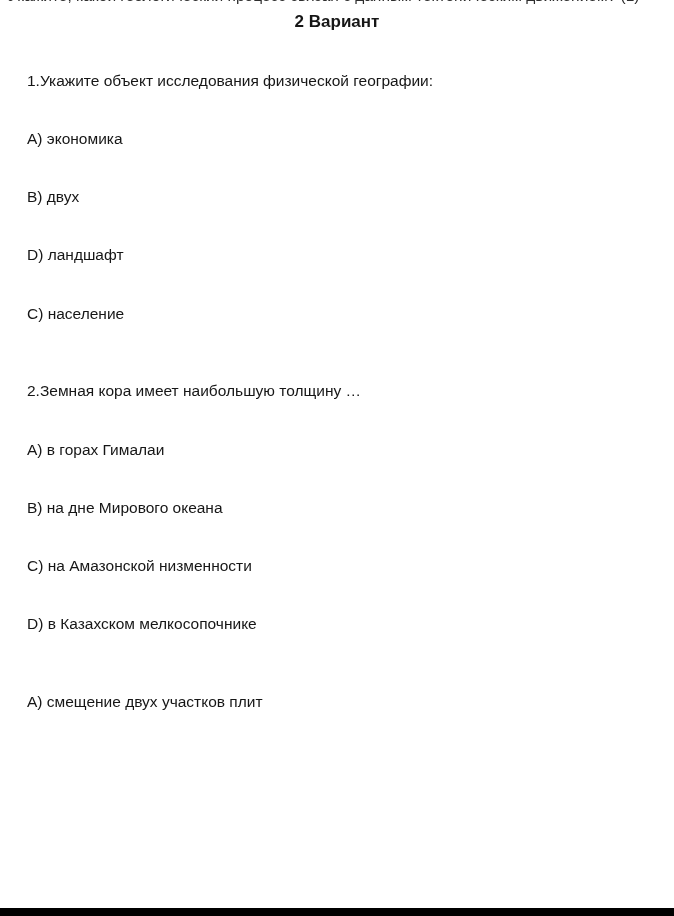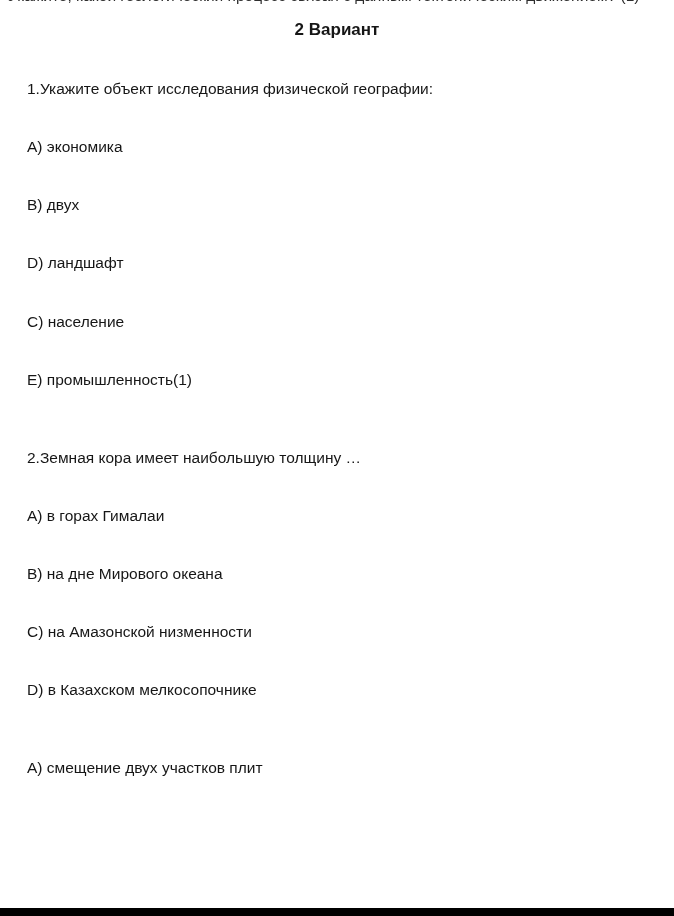--- a/index.html
+++ b/index.html
@@ -5,41 +5,40 @@
   html,body { margin:0; padding:0; }
   body {
     width:674px; height:916px; position:relative; overflow:hidden;
     background:#ffffff; color:#161616;
     font-family:"Liberation Sans", sans-serif;
   }
   .clipped-top {
     position:absolute; top:-14px; left:8px; width:660px;
     font-size:15.5px; line-height:19px; white-space:nowrap; color:#2e2e2e;
   }
-  .title { margin-top:20px; text-align:center; font-weight:bold; font-size:17px; line-height:20px; }
+  .title { margin-top:12px; text-align:center; font-weight:bold; font-size:17px; line-height:20px; }
   .content { padding-left:27px; padding-right:20px; font-size:15.5px; line-height:19.4px; white-space:pre-wrap; }
   .q-title { font-weight:normal; }
   .q3-title { max-width:580px; }
   .line { min-height:19.4px; }
   .bottom-bar { position:absolute; left:0; top:908px; width:674px; height:8px; background:#000000; }
 </style>
 </head>
 <body>
 
 <div class="clipped-top">Укажите, какой геологический процесс связан с данным тектоническим движением? (1)</div>
 
 <div class="title">2 Вариант</div>
 
 <div class="content">
   <div class="line q-title">1.Укажите объект исследования физической географии:</div>
   <div class="line">A) экономика</div>
   <div class="line">B) двух</div>
   <div class="line">D) ландшафт</div>
   <div class="line">C) население</div>
-  <div class="line">E) промышленность(1)</div>
 
   <div class="line q-title">2.Земная кора имеет наибольшую толщину …</div>
   <div class="line">A) в горах Гималаи</div>
   <div class="line">B) на дне Мирового океана</div>
   <div class="line">C) на Амазонской низменности</div>
   <div class="line">D) в Казахском мелкосопочнике</div>
 
   <div class="line">A) смещение двух участков плит</div>
   
   

